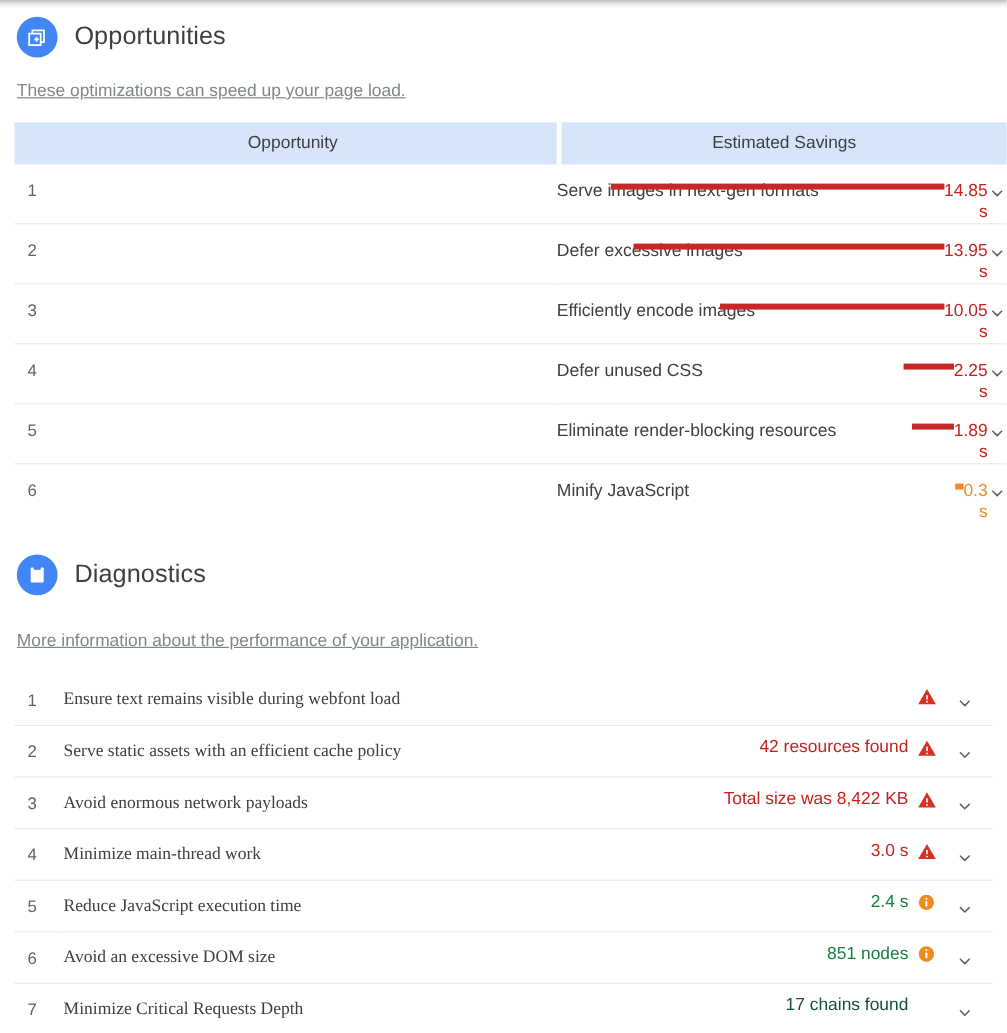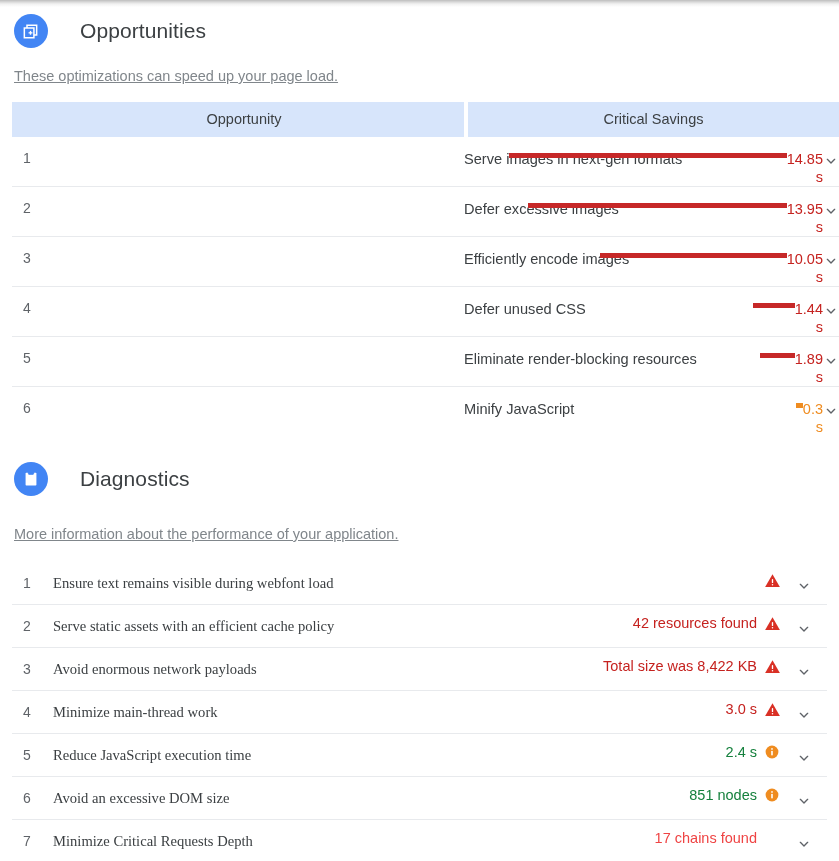--- a/index.html
+++ b/index.html
@@ -16,21 +16,21 @@
   .top-shadow {
     position: absolute; top: 0; left: 0; right: 0; height: 7px;
     background: linear-gradient(to bottom, #bdbdbd 0px, #d9d9d9 2px, #f1f1f1 4px, #ffffff 7px);
     z-index: 5;
   }
 
   .section { padding: 0 12px; }
 
   
   .sec-head {
-    display: flex; align-items: center; gap: 32px;
+    display: flex; align-items: center; gap: 14px;
     padding-left: 2px;
   }
   .sec-icon {
     width: 34px; height: 34px; border-radius: 50%;
     background: #4285f4;
     display: flex; align-items: center; justify-content: center;
     flex: 0 0 34px;
   }
   .sec-icon svg { display:block; }
   .sec-title {
@@ -92,21 +92,21 @@
   
   .diag-table { width: 100%; border-collapse: separate; border-spacing: 0; table-layout: fixed; }
   .diag-table tr > td { border-top: 1px solid #e8eaed; }
   .diag-table tr:first-child > td { border-top: none; }
   .diag-table td.idx { padding: 12px 0 12px 11px; vertical-align: middle; }
   .diag-table td.title { padding: 12px 8px 12px 0; vertical-align: middle; font-family: Liberation Serif, serif; }
   .diag-table td.value { padding: 10px 6px 10px 0; vertical-align: middle; }
   .diag-wrap { display:flex; align-items:flex-start; justify-content:flex-end; gap: 0; }
   .diag-num { font-size: 14.5px; color: #c5221f; white-space: nowrap; }
   .diag-num.orange { color: #15803d; }
-  .diag-num.grey { color: #ef4444; }
+  .diag-num.grey { color: #14532d; }
   .status { width: 30px; display:flex; align-items:center; justify-content:center; }
   .status svg { display:block; }
   .status.empty { }
 
   .sp-1 { height: 14px; }
   .sp-2 { height: 20px; }
   .sp-3 { height: 18px; }
   .sp-4 { height: 26px; }
   .sp-5 { height: 30px; }
   .sp-6 { height: 20px; }
@@ -143,21 +143,21 @@
     <table class="audits">
       <colgroup>
         <col style="width:452px">
           <col style="width:4px">
           <col style="width:371px">
       </colgroup>
       <thead>
         <tr>
           <th class="col-opportunity">Opportunity</th>
           <th class="col-spacer"></th>
-          <th class="col-savings">Critical Savings</th>
+          <th class="col-savings">Estimated Savings</th>
         </tr>
       </thead>
       <tbody id="opp-body">
           <tr class="audit-row first">
             <td class="idx">1</td>
             <td class="title" colspan="2">Serve images in next-gen formats</td>
             <td class="value">
               <div class="sav-wrap">
                 <div class="bar-area">
                   <div class="bar" style="width:278px"></div>
@@ -206,21 +206,21 @@
             </td>
           </tr>
           <tr class="audit-row">
             <td class="idx">4</td>
             <td class="title" colspan="2">Defer unused CSS</td>
             <td class="value">
               <div class="sav-wrap">
                 <div class="bar-area">
                   <div class="bar" style="width:42px"></div>
                 </div>
-                <div class="num">1.44 s</div>
+                <div class="num">2.25 s</div>
                 <div class="chev">
                   <svg width="16" height="16" viewBox="0 0 24 24" aria-hidden="true">
                     <path fill="none" stroke="#5f6368" stroke-width="2" stroke-linecap="round" stroke-linejoin="round" d="M6.5 9.5L12 15l5.5-5.5"></path>
                   </svg>
                 </div>
               </div>
             </td>
           </tr>
           <tr class="audit-row">
             <td class="idx">5</td>

